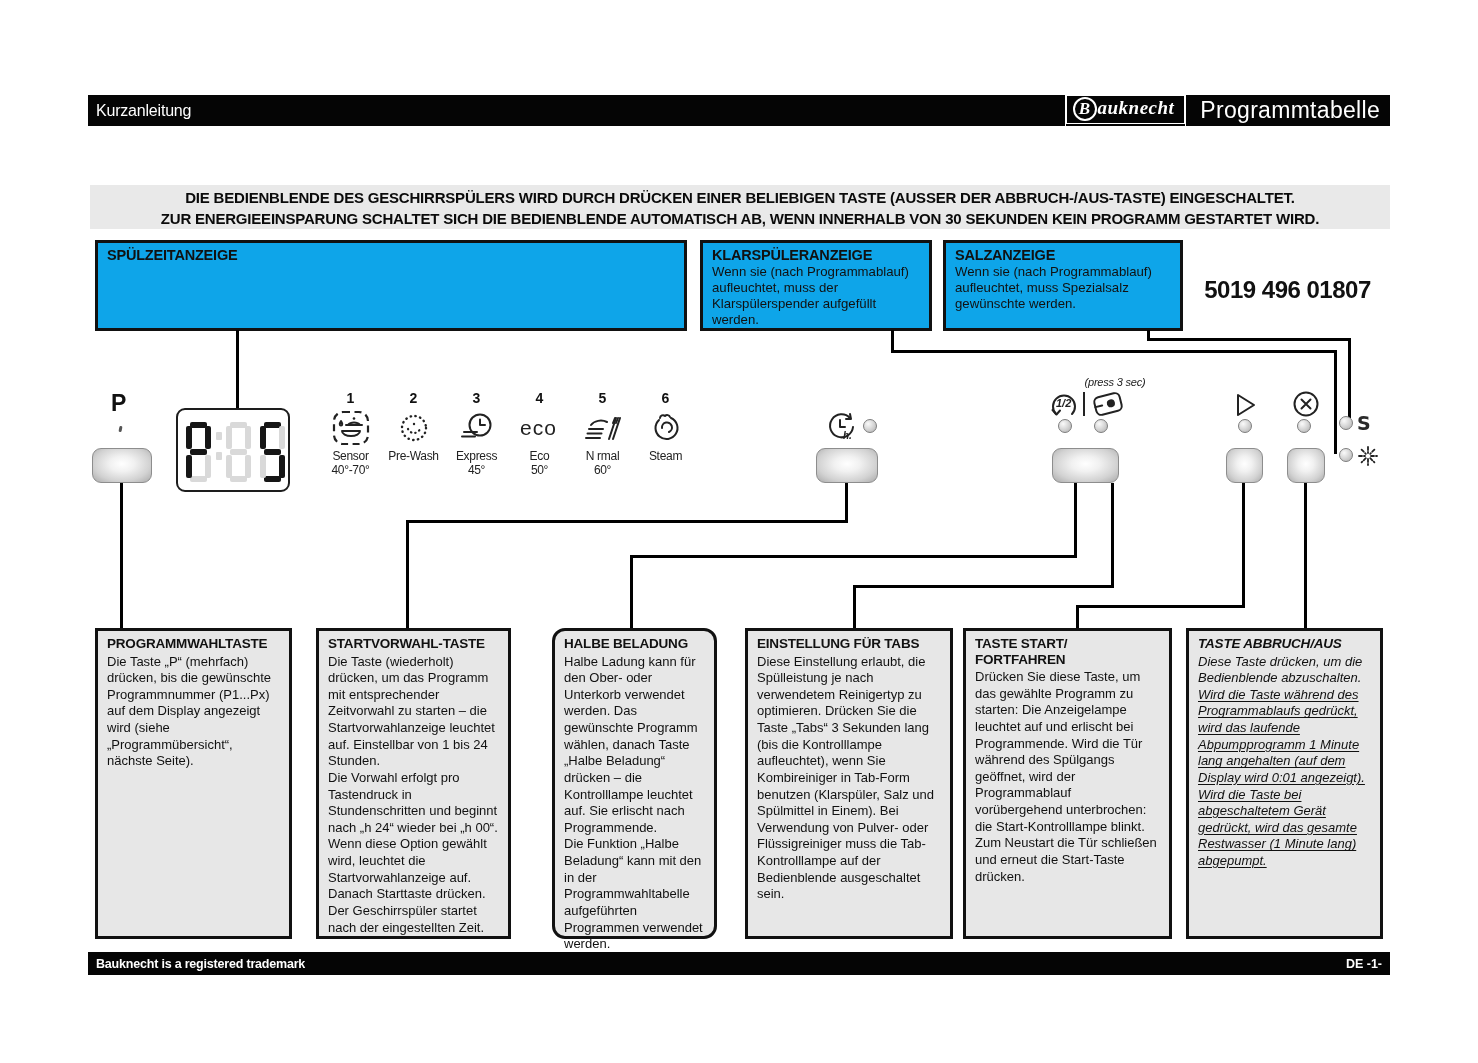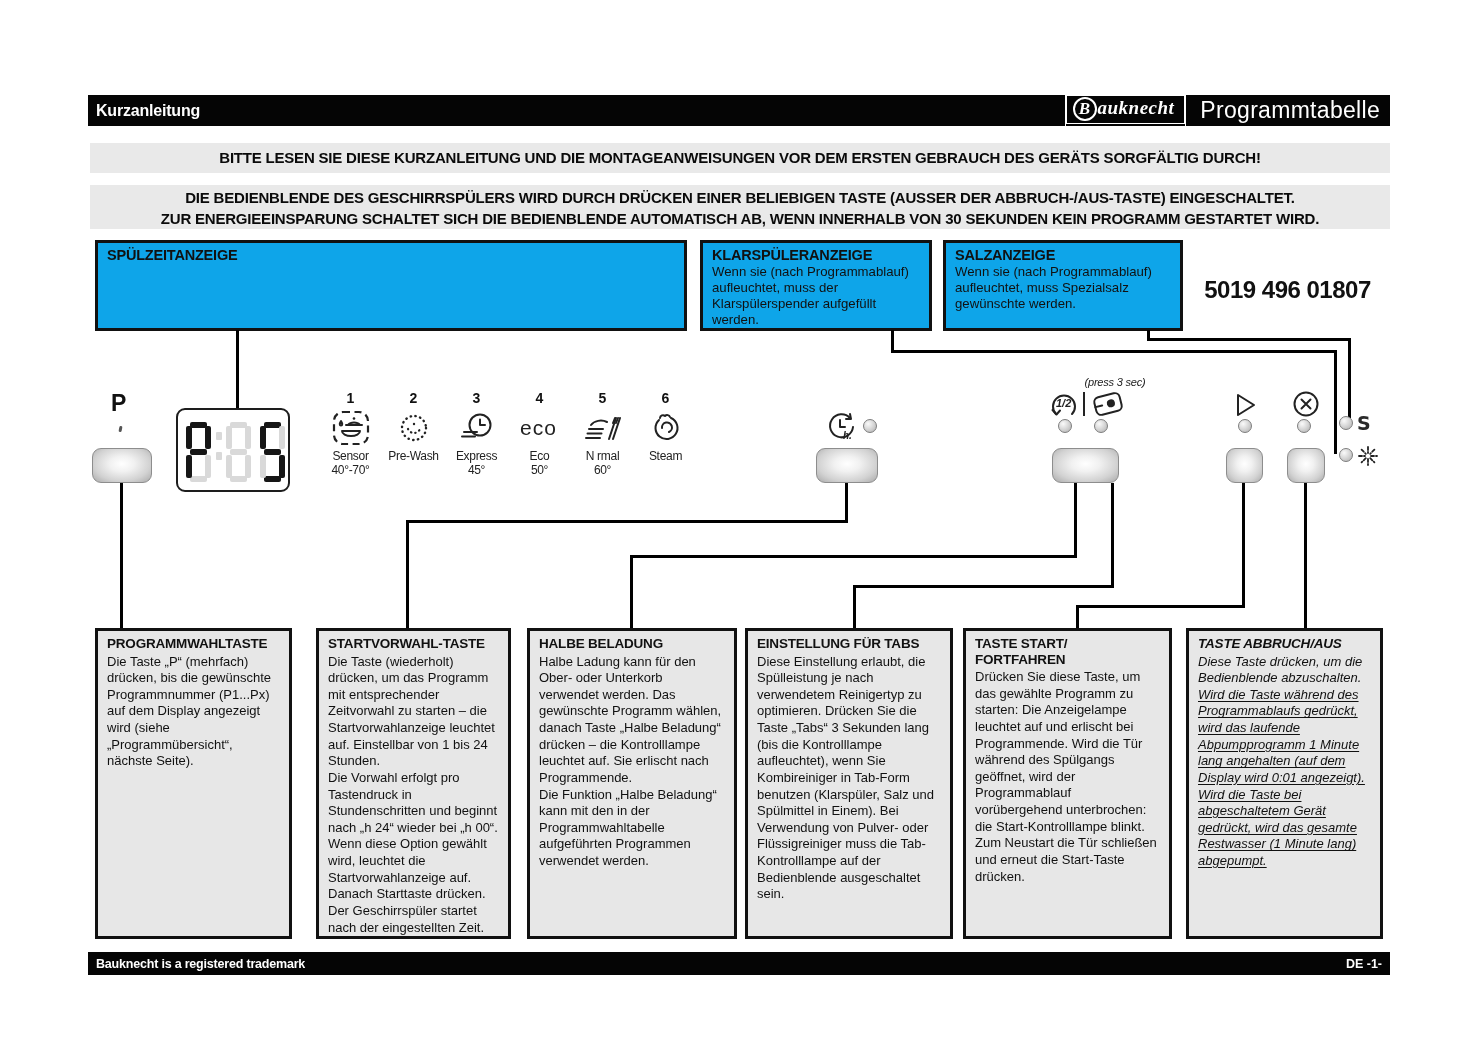--- a/index.html
+++ b/index.html
@@ -3,21 +3,21 @@
 <meta charset="utf-8">
 <style>
   * { margin:0; padding:0; box-sizing:border-box; }
   html,body { background:#fff; }
   body { font-family:"Liberation Sans", sans-serif; color:#111; }
   .page { position:relative; width:1478px; height:1063px; background:#fff; overflow:hidden; }
 
   
   .topbar { position:absolute; left:88px; top:95px; width:1302px; height:31px; background:#050505;
             display:flex; align-items:center; justify-content:space-between; padding:0 6px 0 8px; }
-  .topbar-left { color:#fff; font-weight:bold; font-size:16px; letter-spacing:-0.2px; }
+  .topbar-left { color:#fff; font-weight:normal; font-size:16px; letter-spacing:-0.2px; }
   .topbar-right { display:flex; align-items:center; gap:14px; }
   .logo-box { border:2px solid #fff; border-bottom:4px double #fff; padding:1px 10px 2px 6px;
               color:#fff; font-family:"Liberation Serif", serif; font-style:italic; font-weight:bold; font-size:19px; letter-spacing:0.5px; }
   .logo-b { display:inline-block; border:2px solid #fff; border-radius:50%; padding:0 4px; margin-right:1px; font-size:17px; }
   .topbar-title { color:#fff; font-size:23px; font-weight:normal; letter-spacing:0.3px; padding-right:4px; }
 
   
   .notice { position:absolute; left:90px; width:1300px; background:#e9e9e9; color:#0a0a0a;
             font-weight:bold; text-align:center; letter-spacing:-0.2px; }
   .notice1 { top:143px; height:30px; font-size:15px; line-height:30px; }
@@ -92,21 +92,20 @@
 <div class="page">
 
   <div class="topbar">
     <span class="topbar-left">Kurzanleitung</span>
     <span class="topbar-right">
       <span class="logo-box"><span class="logo-b">B</span><span>auknecht</span></span>
       <span class="topbar-title">Programmtabelle</span>
     </span>
   </div>
 
-  <div class="notice notice1">BITTE LESEN SIE DIESE KURZANLEITUNG UND DIE MONTAGEANWEISUNGEN VOR DEM ERSTEN GEBRAUCH DES GERÄTS SORGFÄLTIG DURCH!</div>
   <div class="notice notice2">
     <div>DIE BEDIENBLENDE DES GESCHIRRSPÜLERS WIRD DURCH DRÜCKEN EINER BELIEBIGEN TASTE (AUSSER DER ABBRUCH-/AUS-TASTE) EINGESCHALTET.</div>
     <div>ZUR ENERGIEEINSPARUNG SCHALTET SICH DIE BEDIENBLENDE AUTOMATISCH AB, WENN INNERHALB VON 30 SEKUNDEN KEIN PROGRAMM GESTARTET WIRD.</div>
   </div>
 
   <div class="info-box box-spuelzeit">
     <div class="info-title">SPÜLZEITANZEIGE</div>
   </div>
   <div class="info-box box-klarspueler">
     <div class="info-title">KLARSPÜLERANZEIGE</div>
@@ -321,21 +320,21 @@
           <span class="bb-par">Die Taste „P“ (mehrfach) drücken, bis die gewünschte Programmnummer (P1...Px) auf dem Display angezeigt wird (siehe „Programmübersicht“, nächste Seite).</span>
         </div>
       </div>
       <div class="bottom-box" style="left: 316px; width: 195px;">
         <div class="bb-title">STARTVORWAHL-TASTE</div>
         <div class="bb-body">
           <span class="bb-par">Die Taste (wiederholt) drücken, um das Programm mit entsprechender Zeitvorwahl zu starten – die Startvorwahlanzeige leuchtet auf. Einstellbar von 1 bis 24 Stunden.</span>
           <span class="bb-par">Die Vorwahl erfolgt pro Tastendruck in Stundenschritten und beginnt nach „h 24“ wieder bei „h 00“. Wenn diese Option gewählt wird, leuchtet die Startvorwahlanzeige auf. Danach Starttaste drücken. Der Geschirrspüler startet nach der eingestellten Zeit.</span>
         </div>
       </div>
-      <div class="bottom-box" style="left: 527px; width: 210px;">
+      <div class="bottom-box" style="left: 552px; width: 165px; border-radius: 13px;">
         <div class="bb-title">HALBE BELADUNG</div>
         <div class="bb-body">
           <span class="bb-par">Halbe Ladung kann für den Ober- oder Unterkorb verwendet werden. Das gewünschte Programm wählen, danach Taste „Halbe Beladung“ drücken – die Kontrolllampe leuchtet auf. Sie erlischt nach Programmende.</span>
           <span class="bb-par">Die Funktion „Halbe Beladung“ kann mit den in der Programmwahltabelle aufgeführten Programmen verwendet werden.</span>
         </div>
       </div>
       <div class="bottom-box" style="left: 745px; width: 208px;">
         <div class="bb-title">EINSTELLUNG FÜR TABS</div>
         <div class="bb-body">
           <span class="bb-par">Diese Einstellung erlaubt, die Spülleistung je nach verwendetem Reinigertyp zu optimieren. Drücken Sie die Taste „Tabs“ 3 Sekunden lang (bis die Kontrolllampe aufleuchtet), wenn Sie Kombireiniger in Tab-Form benutzen (Klarspüler, Salz und Spülmittel in Einem). Bei Verwendung von Pulver- oder Flüssigreiniger muss die Tab-Kontrolllampe auf der Bedienblende ausgeschaltet sein.</span>

